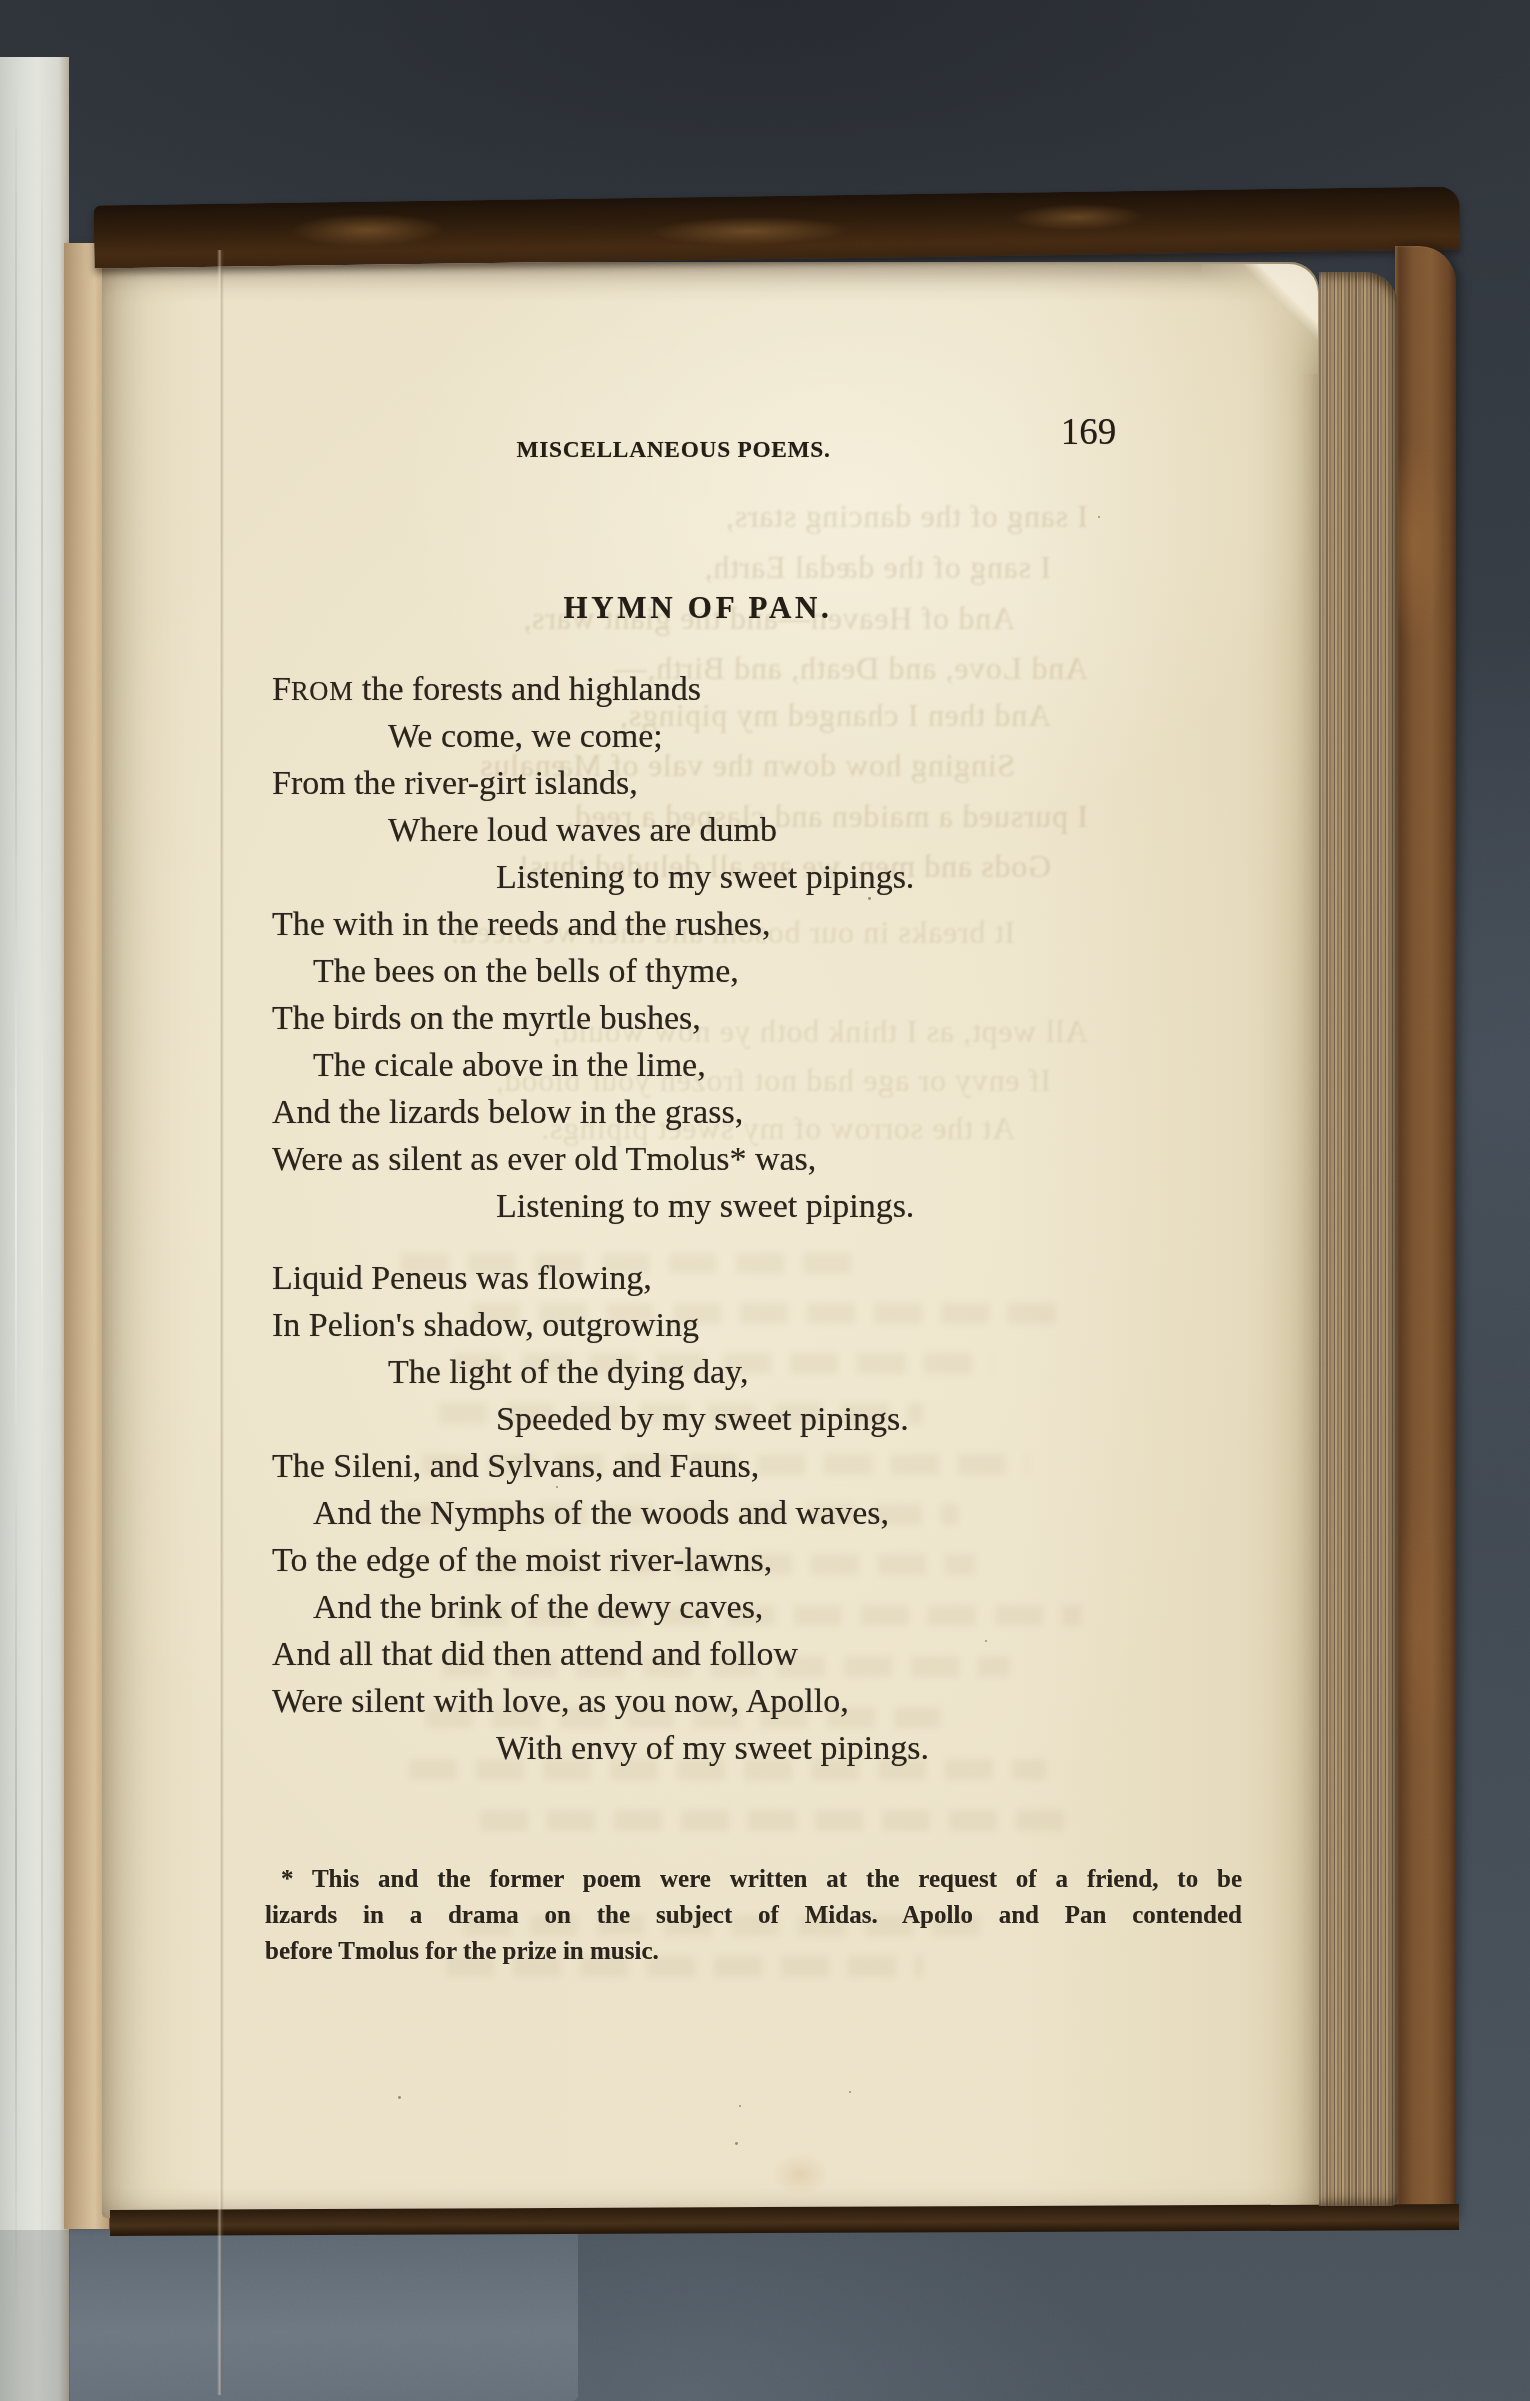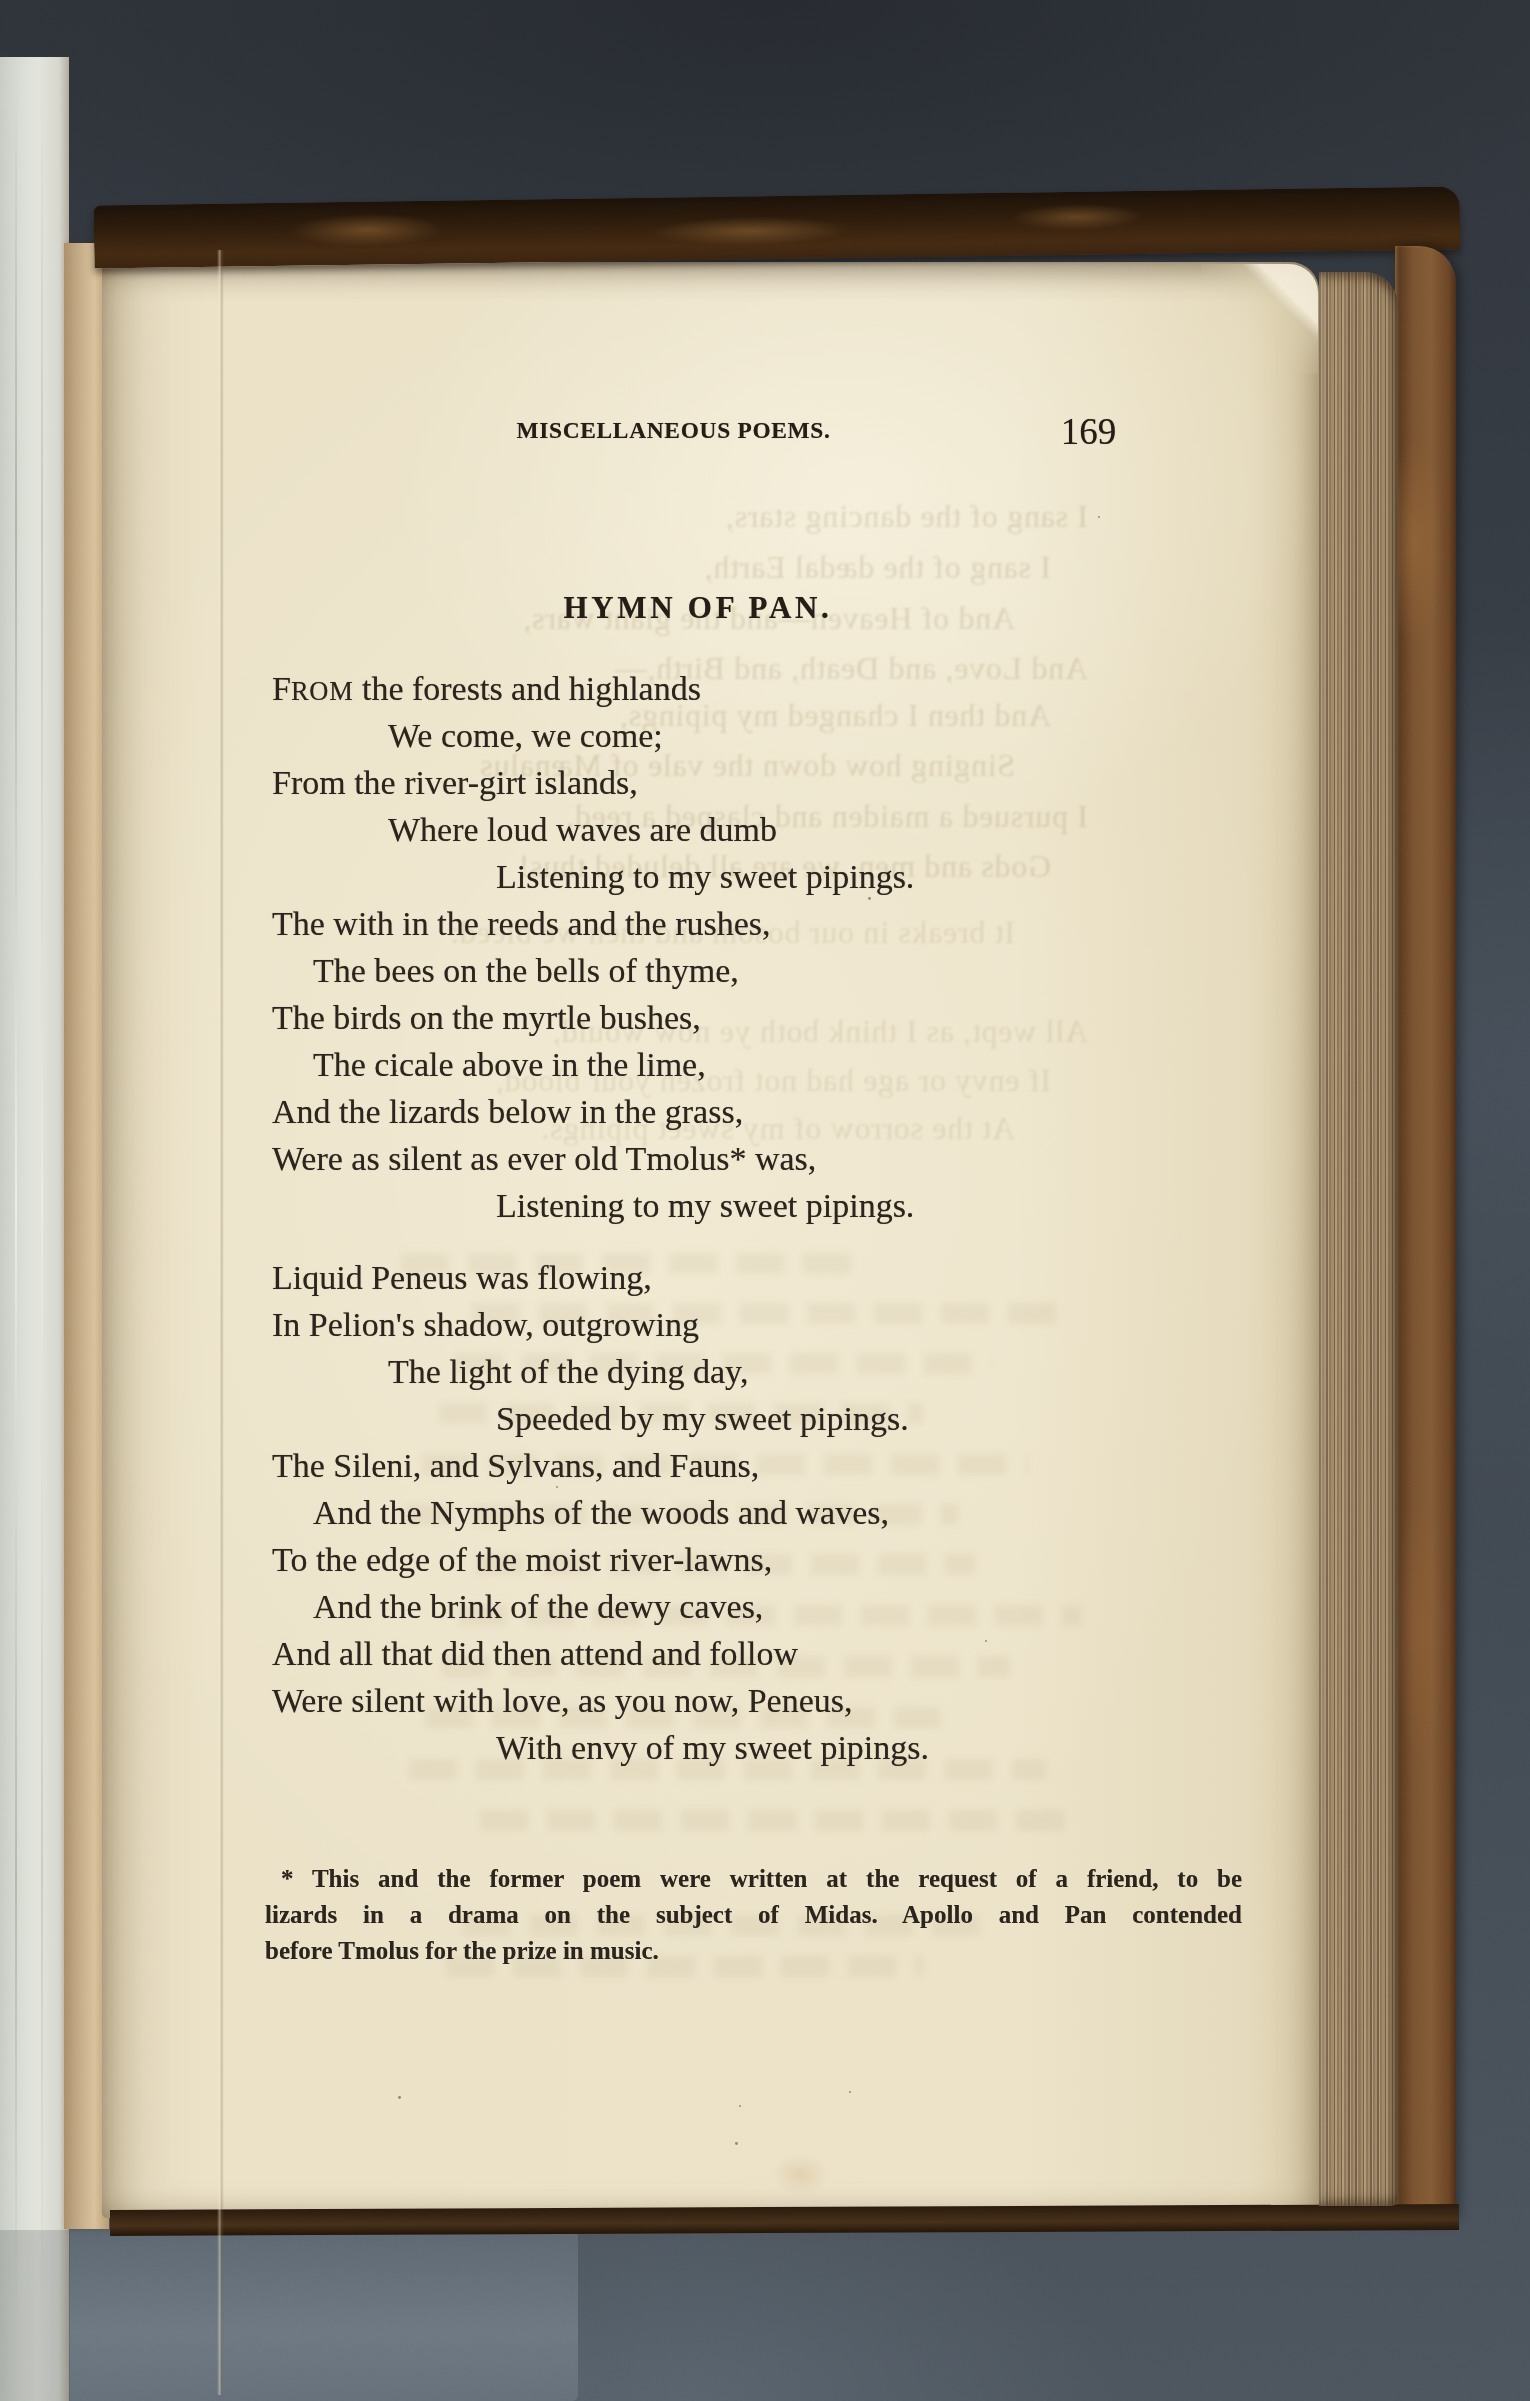--- a/index.html
+++ b/index.html
@@ -58,21 +58,21 @@
       radial-gradient(88px 17.6px at 72% 40%, rgba(150,105,55,.5), transparent 75%),
       linear-gradient(180deg,#1c1108,#2f1d0c 40%,#452a12 78%,#3a2410);
     box-shadow:0 4.4px 7.3px rgba(20,12,5,.5);}
   .leather-bottom{position:absolute;left:110px;top:2207px;width:1349px;height:26px;z-index:7;
     transform:rotate(-0.25deg);
     background:linear-gradient(180deg,#2a1a0c,#46301a 60%,#241507);}
   .fabric-light{position:absolute;left:22px;top:2230px;width:556px;height:171px;z-index:1;
     background:linear-gradient(180deg,#5d6872,#6d7883 60%,#66707a);border-radius:5.9px;}
   .strip-dim{position:absolute;left:0;top:2230px;width:70px;height:171px;z-index:4;background:rgba(60,66,72,.20);}
   
-  .running-header{position:absolute;left:505px;top:417px;width:337px;z-index:6;
+  .running-header{position:absolute;left:505px;top:436px;width:337px;z-index:6;
     text-align:center;font-size:23.4px;font-weight:bold;letter-spacing:0.7px;color:#241d15;
     text-shadow:0 0 0.7px rgba(40,30,20,.55);white-space:nowrap;}
   .page-number{position:absolute;left:1048px;top:410px;width:81px;z-index:6;
     text-align:center;font-size:37px;color:#241d15;text-shadow:0 0 0.7px rgba(40,30,20,.6);}
   .poem-title{position:absolute;left:543px;top:590px;width:310px;z-index:6;
     text-align:center;font-size:31px;font-weight:bold;letter-spacing:3.7px;color:#241d15;
     text-shadow:0 0 0.7px rgba(40,30,20,.55);white-space:nowrap;}
   .poem{position:absolute;left:272px;top:665px;z-index:6;}
   .poem-line{height:47px;line-height:47px;font-size:34px;color:#2b241c;white-space:nowrap;
     text-shadow:0 0 0.7px rgba(43,36,28,.55);}
@@ -157,21 +157,21 @@
       <div class="poem-line" style="margin-left: 224px;">Listening to my sweet pipings.</div>
       <div class="poem-line" style="margin-left: 0px; margin-top: 25px;">Liquid Peneus was flowing,</div>
       <div class="poem-line" style="margin-left: 0px;">In Pelion's shadow, outgrowing</div>
       <div class="poem-line" style="margin-left: 116px;">The light of the dying day,</div>
       <div class="poem-line" style="margin-left: 224px;">Speeded by my sweet pipings.</div>
       <div class="poem-line" style="margin-left: 0px;">The Sileni, and Sylvans, and Fauns,</div>
       <div class="poem-line" style="margin-left: 41px;">And the Nymphs of the woods and waves,</div>
       <div class="poem-line" style="margin-left: 0px;">To the edge of the moist river-lawns,</div>
       <div class="poem-line" style="margin-left: 41px;">And the brink of the dewy caves,</div>
       <div class="poem-line" style="margin-left: 0px;">And all that did then attend and follow</div>
-      <div class="poem-line" style="margin-left: 0px;">Were silent with love, as you now, Peneus,</div>
+      <div class="poem-line" style="margin-left: 0px;">Were silent with love, as you now, Apollo,</div>
       <div class="poem-line" style="margin-left: 224px;">With envy of my sweet pipings.</div>
     </div>
 
   <div class="footnote">
     <div class="footnote-line">* This and the former poem were written at the request of a friend, to be</div>
     <div class="footnote-line">lizards in a drama on the subject of Midas.  Apollo and Pan contended</div>
     <div class="footnote-line">before Tmolus for the prize in music.</div>
   </div>
 
   <div class="smudge"></div>

